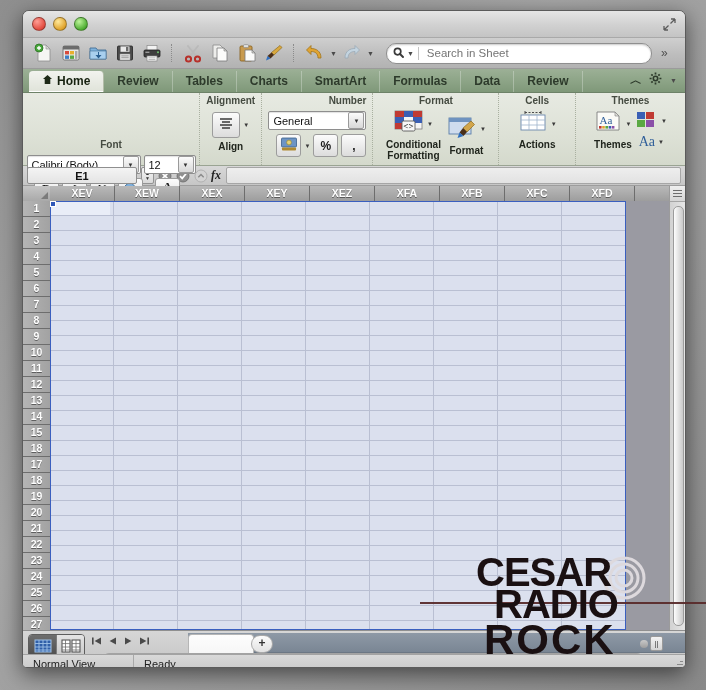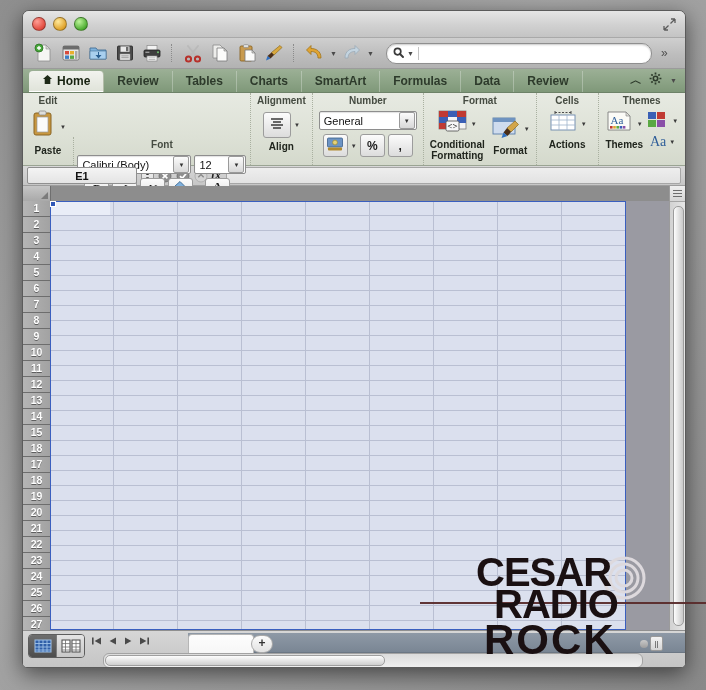--- a/index.html
+++ b/index.html
@@ -374,20 +374,21 @@
 
     <div class="searchwrap">
       <span class="mag">
         <svg width="11" height="11" viewBox="0 0 11 11">
             <circle cx="4.6" cy="4.6" r="3.2" fill="none" stroke="#3a3a3a" stroke-width="1.7"></circle>
             <path d="M7 7 L10 10" stroke="#3a3a3a" stroke-width="1.9" stroke-linecap="round"></path>
           </svg>
       </span>
       <span class="caret">▼</span>
       <span class="vsep"></span>
+      <input type="text" placeholder="Search in Sheet" style="">
     </div>
 
     <span class="chevrons">»</span>
   </div>
 
   <div class="tabbar">
     <div class="tab active">
       <span>
         <svg width="11" height="11" viewBox="0 0 11 11">
             <path d="M5.5 1 L10 5 H8.3 V10 H2.7 V5 H1 z" fill="#1e2a18"></path>
@@ -432,34 +433,20 @@
               <path d="M3.7 9.3 l-1.4 1.4"></path>
             </g>
           </svg>
       </span>
       <span class="caret">▼</span>
     </div>
   </div>
 
   <div class="ribbon">
 
-    <div class="grp" style="width:56px;">
-      <div class="gtitle">Edit</div>
-      <div class="grow" style="margin-top:3px;">
-        <span>
-          <svg width="27" height="30" viewBox="0 0 27 30">
-            <rect x="4" y="3" width="17" height="22" rx="2" fill="#c8973f" stroke="#8a6524" stroke-width="1"></rect>
-            <rect x="9" y="1" width="7" height="4" rx="1.3" fill="#dededb" stroke="#8a8a8a" stroke-width=".8"></rect>
-            <rect x="7" y="7" width="11" height="15" fill="#fbfbfa" stroke="#9a9a9a" stroke-width=".7"></rect>
-          </svg>
-        </span>
-        <span class="dcaret">▼</span>
-      </div>
-      <div style="font-size:10px;font-weight:bold;color:#20251d;margin-top:1px;">Paste</div>
-    </div>
 
     <div class="grp" style="width:164px;margin-top:44px;">
       <div class="gtitle">Font</div>
       <div class="grow" style="margin-top:4px;">
         <div class="combo" style="width:108px;">
           <span class="txt">Calibri (Body)</span>
           <span class="arrowbox">▼</span>
         </div>
         <div class="combo" style="width:46px;">
           <span class="txt">12</span>
@@ -511,21 +498,21 @@
                   <path d="M4 11 h8"></path>
                 </g>
               </svg>
           </span>
         </div>
         <span class="dcaret">▼</span>
       </div>
       <div style="font-size:10px;font-weight:bold;color:#20251d;margin-top:3px;">Align</div>
     </div>
 
-    <div class="grp" style="width:108px;">
+    <div class="grp" style="width:108px;align-items:flex-end;">
       <div class="gtitle">Number</div>
       <div class="grow" style="margin-top:4px;">
         <div class="combo" style="width:92px;">
           <span class="txt">General</span>
           <span class="arrowbox">▼</span>
         </div>
       </div>
       <div class="grow" style="margin-top:4px;">
         <div class="sqbtn" style="padding:0;">
           <span>
@@ -676,20 +663,32 @@
           <path d="M4.3 8.2 L7 5.5 L9.7 8.2" stroke="#8a8a8a" stroke-width="1.4" fill="none"></path>
         </svg>
     </div>
     <span class="fx">fx</span>
     <div class="finput"></div>
   </div>
 
   <div class="sheet">
     <div class="corner"></div>
 
+    <div class="colhead" id="colhead">
+        <div class="colcell" style="width: 64px;">XEV</div>
+        <div class="colcell" style="width: 64px;">XEW</div>
+        <div class="colcell" style="width: 64px;">XEX</div>
+        <div class="colcell" style="width: 64px;">XEY</div>
+        <div class="colcell" style="width: 64px;">XEZ</div>
+        <div class="colcell" style="width: 64px;">XFA</div>
+        <div class="colcell" style="width: 64px;">XFB</div>
+        <div class="colcell" style="width: 64px;">XFC</div>
+        <div class="colcell" style="width: 64px;">XFD</div>
+        <div class="colfill"></div>
+      </div>
     <div class="rowhead" id="rowhead">
         <div class="rowcell">1</div>
         <div class="rowcell">2</div>
         <div class="rowcell">3</div>
         <div class="rowcell">4</div>
         <div class="rowcell">5</div>
         <div class="rowcell">6</div>
         <div class="rowcell">7</div>
         <div class="rowcell">8</div>
         <div class="rowcell">9</div>
@@ -822,20 +821,29 @@
       <div class="hs-track">
         <div class="hs-thumb"></div>
       </div>
     </div>
 
     <div class="zoomdots">
       <span class="zdot"></span>
       <span class="zbtn">||</span>
     </div>
 
+    <div class="statusbar">
+      <div class="stat b1">Normal View</div>
+      <div class="stat b2">Ready</div>
+      <div class="resize">
+        <i style="bottom:4px;width:9px;"></i>
+          <i style="bottom:7px;width:6px;"></i>
+          <i style="bottom:10px;width:3px;"></i>
+      </div>
+    </div>
   </div>
 </div>
 
 <div id="wmline"></div>
 <div id="watermark">
   <svg width="215" height="110" viewBox="0 0 215 110">
     <g fill="none" stroke="#ddd9dd" stroke-width="3">
       <circle cx="162" cy="26" r="20"></circle>
         <circle cx="162" cy="26" r="14"></circle>
         <circle cx="162" cy="26" r="8"></circle>

